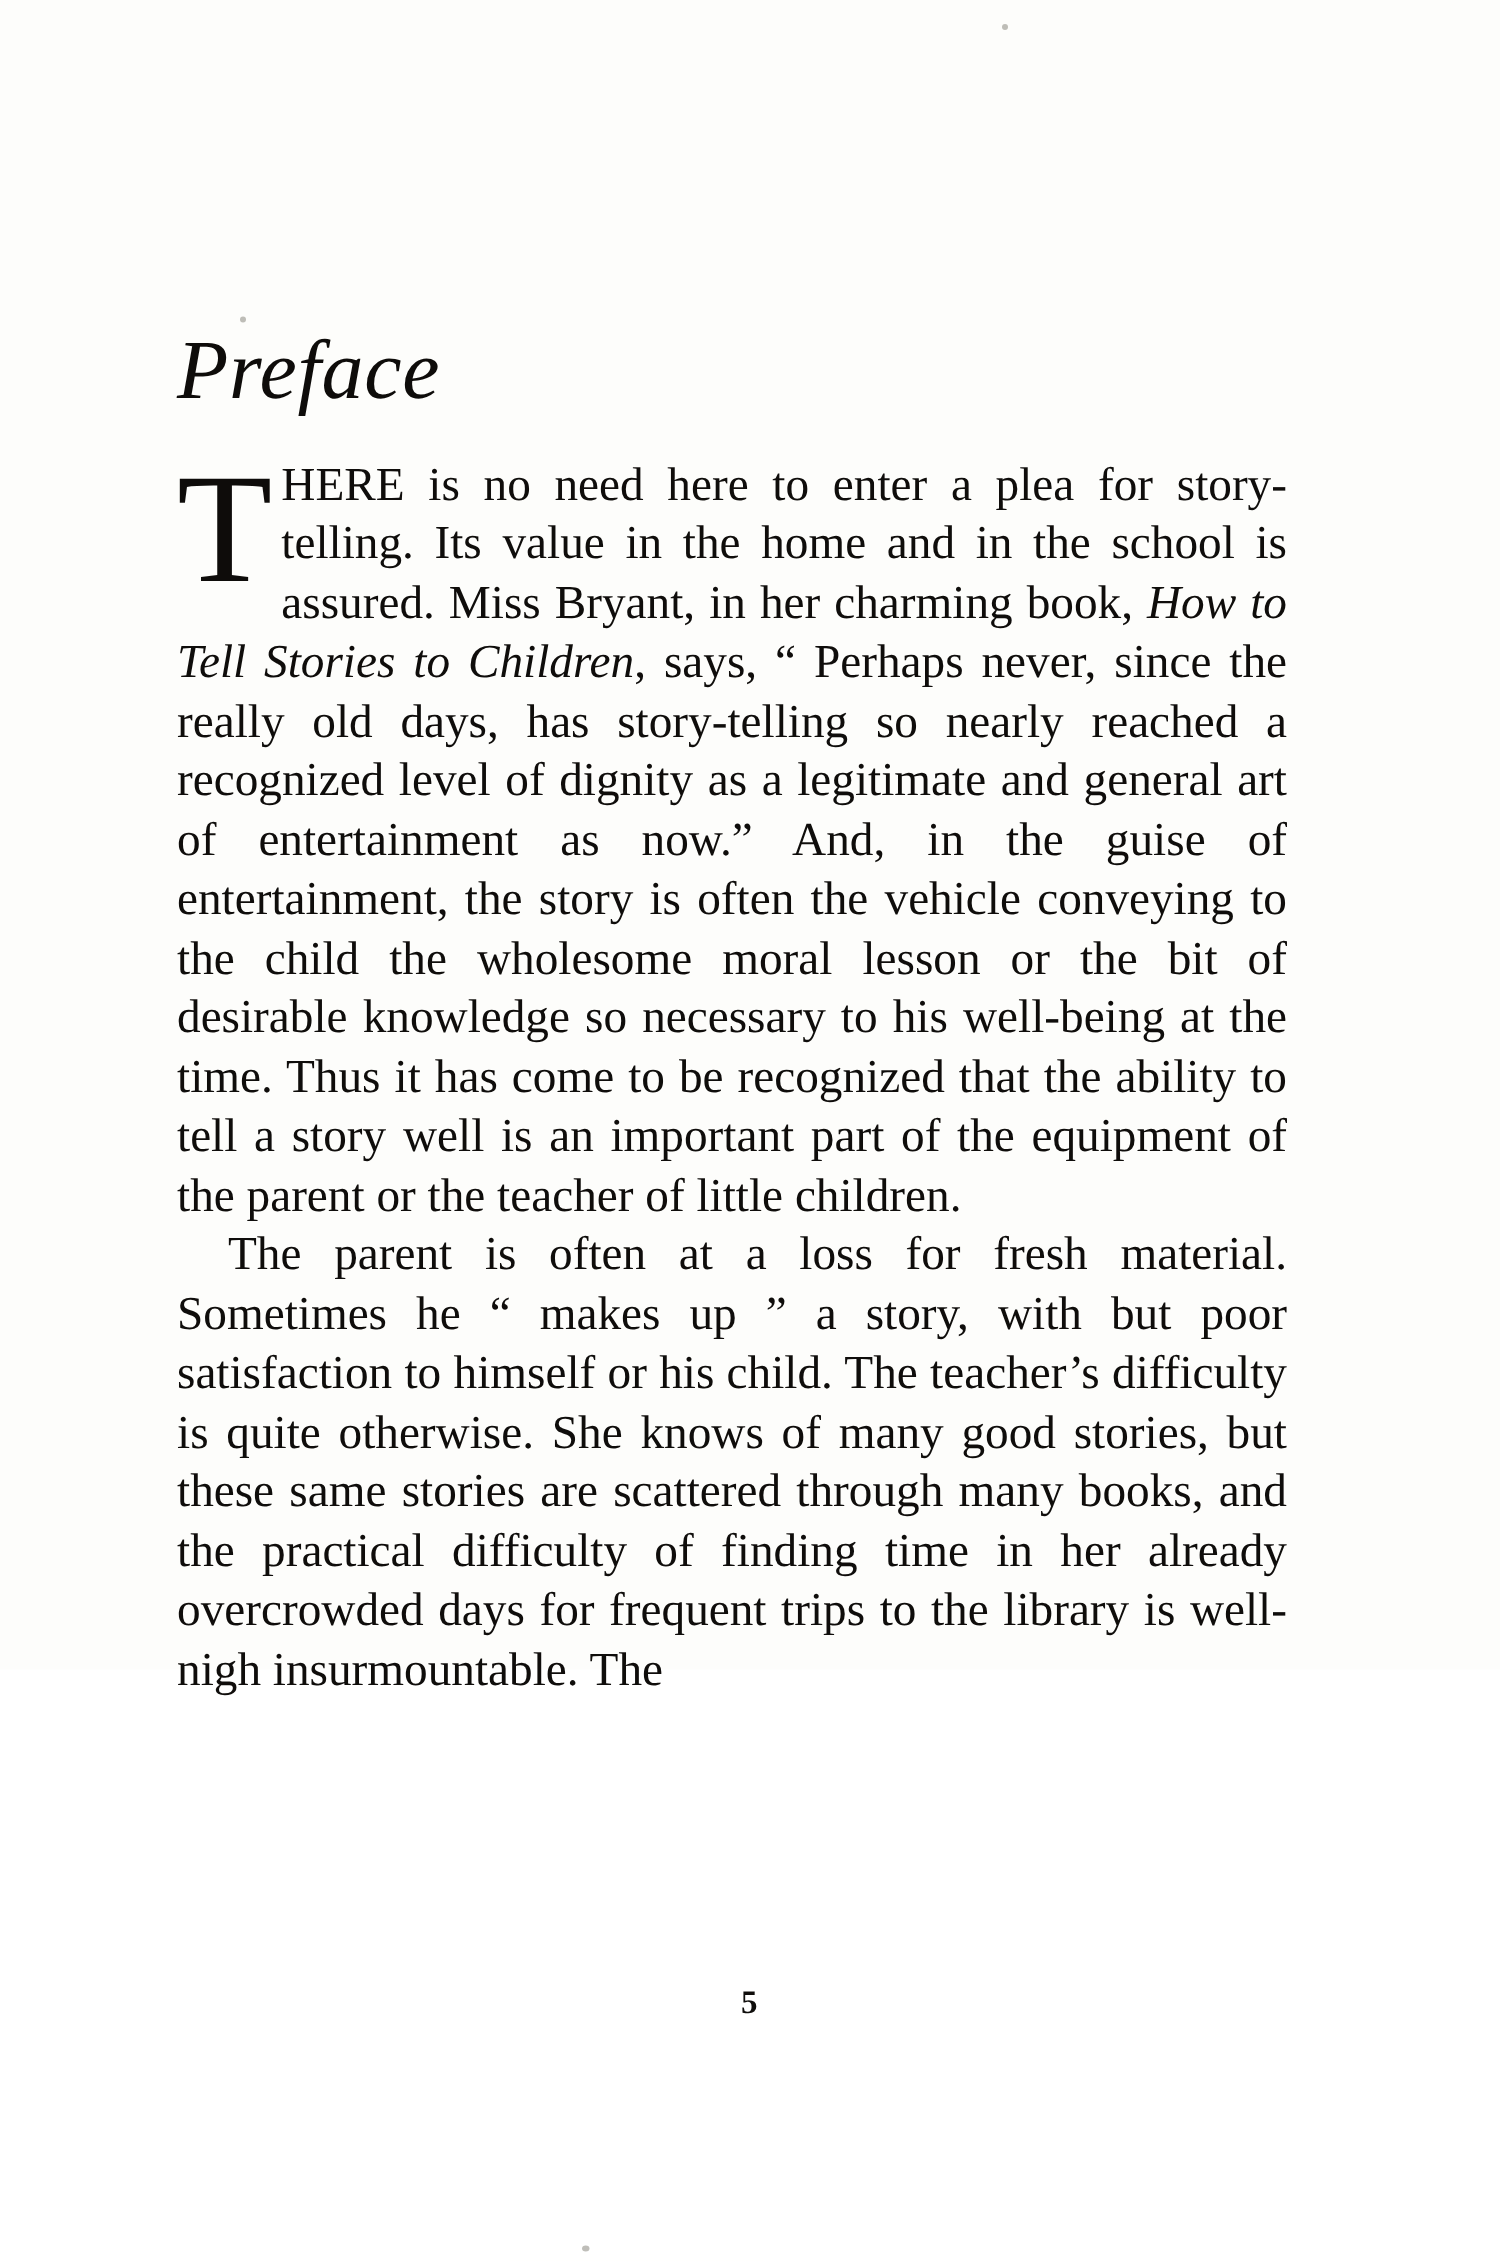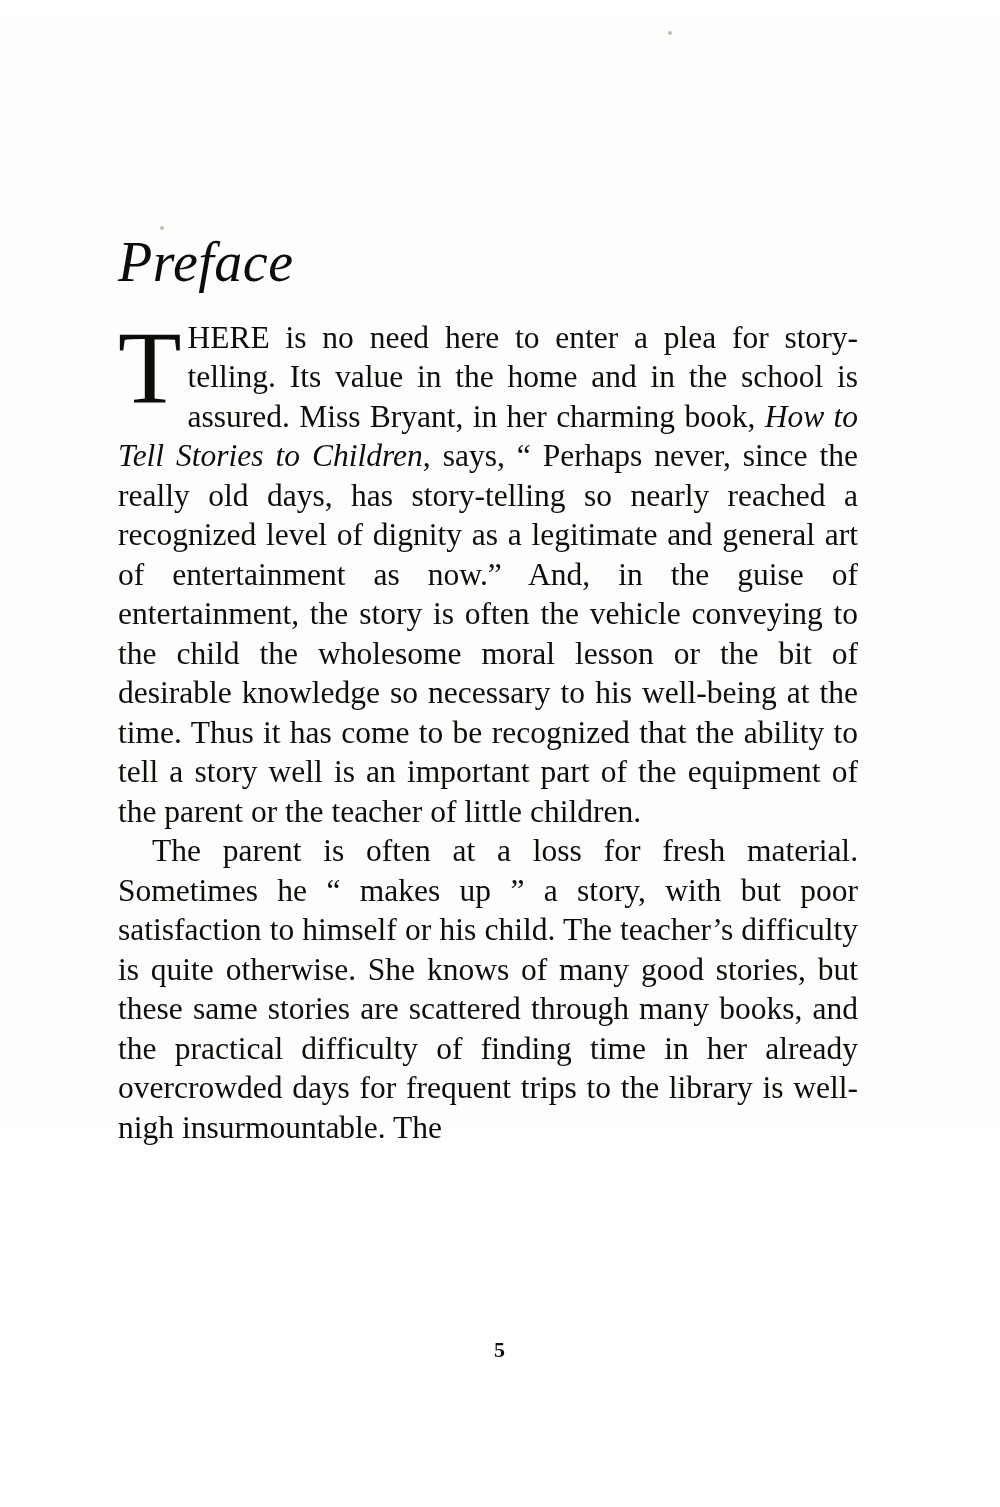--- a/index.html
+++ b/index.html
@@ -16,21 +16,20 @@
     overflow: hidden;
   }
 
   .page {
     position: absolute;
     left: 0;
     top: 0;
     width: 1000px;
     height: 1113px;
     background: #fdfdfb;
-    margin-top: 15px;
   }
 
   
   .speck {
     position: absolute;
     background: #8a8880;
     border-radius: 50%;
     opacity: .55;
   }
 

